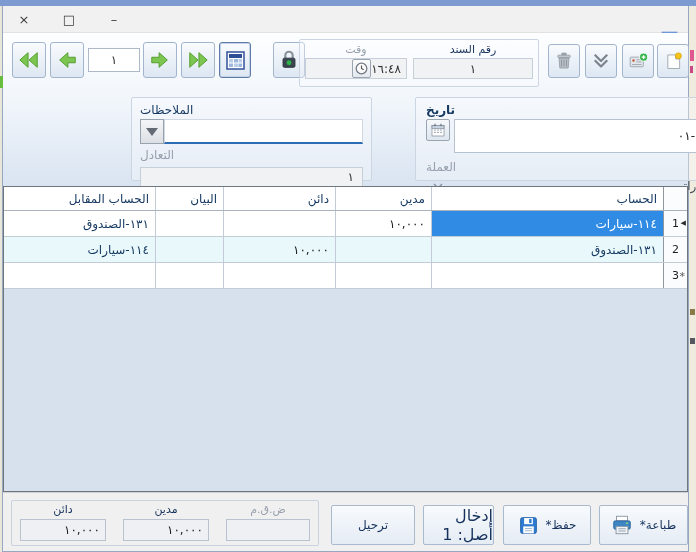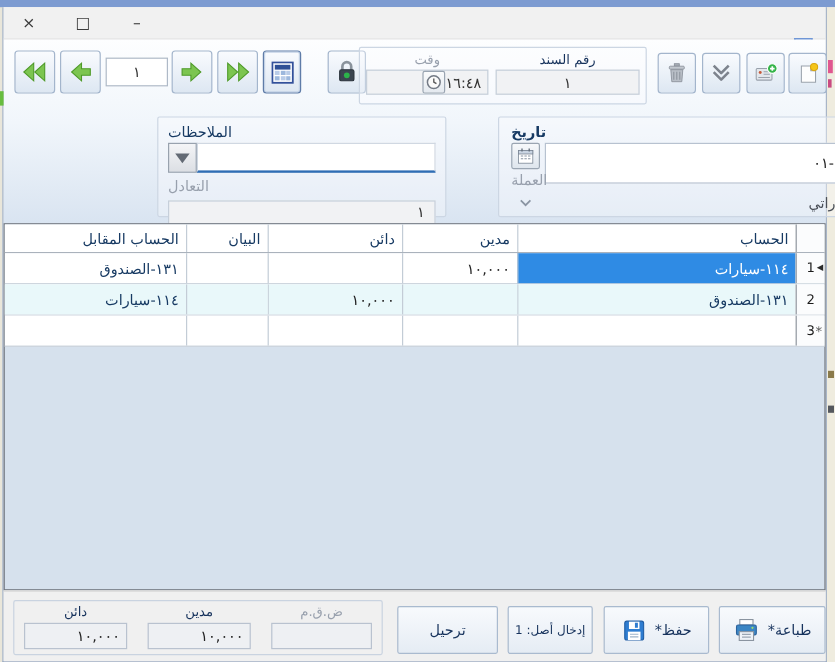--- a/index.html
+++ b/index.html
@@ -99,21 +99,21 @@
   .totals { position:absolute; left:8px; top:7px; width:308px; height:46px; border:1px solid #c9d3e0; border-radius:2px;
             display:flex; direction:rtl; justify-content:space-between; padding:2px 8px; }
   .tot { display:flex; flex-direction:column; align-items:center; width:86px; }
   .tot-vat { width:84px; }
   .tot label { font-size:11px; height:14px; }
   .tfield { width:100%; height:22px; margin-top:2px; background:#eef0f3; border:1px solid #b9c2cf;
             display:flex; direction:ltr; align-items:center; justify-content:flex-end; padding:0 5px; color:#222; }
   .abtn { position:absolute; top:12px; height:40px; background:linear-gradient(#f8fafd,#e5ecf4);
           border:1px solid #a9bacf; border-radius:2px; display:flex; direction:ltr; align-items:center; justify-content:center;
           gap:7px; font-size:12px; color:#16325c; cursor:pointer; }
-  .b-post { left:328px; width:84px; } .b-entry { left:420px; width:71px; font-size:10px; }
+  .b-post { left:328px; width:84px; } .b-entry { left:420px; width:71px; font-size:16px; }
   .b-save { left:500px; width:88px; } .b-print { left:596px; width:89px; }
   .icn { display:flex; align-items:center; justify-content:center; }
 </style>
 </head>
 <body>
 
 <div class="top-strip"></div>
 <div class="bg-sliver">
   <i class="mk1"></i>
   <i class="mk2"></i>
@@ -272,21 +272,21 @@
           <span class="icn">
             <svg width="16" height="16" viewBox="0 0 24 24">
                 <rect x="3" y="5" width="18" height="16" fill="#fff" stroke="#7a8594"></rect>
                 <rect x="3" y="5" width="18" height="4.5" fill="#c9d4e2" stroke="#7a8594"></rect>
                 <path d="M7.5 2.5v4M16.5 2.5v4" stroke="#5d6875" stroke-width="1.6"></path>
                 <path d="M6 12h3M10.5 12h3M15 12h3M6 15.5h3M10.5 15.5h3M15 15.5h3" stroke="#8a95a3" stroke-width="1.3"></path>
               </svg>
           </span>
         </span>
       </div>
-      <div class="lab-row lab-gray ar" style="margin-top:2px">العملة</div>
+      <div class="lab-row lab-gray ar" style="margin-top:19px">العملة</div>
       <div class="cur-row">
         <span class="ar">درهم إماراتي</span>
         <span class="icn">
           <svg width="12" height="8" viewBox="0 0 14 10">
               <path d="M2 2.5l5 5 5-5" fill="none" stroke="#8a94a2" stroke-width="1.8"></path>
             </svg>
         </span>
       </div>
     </div>
 

